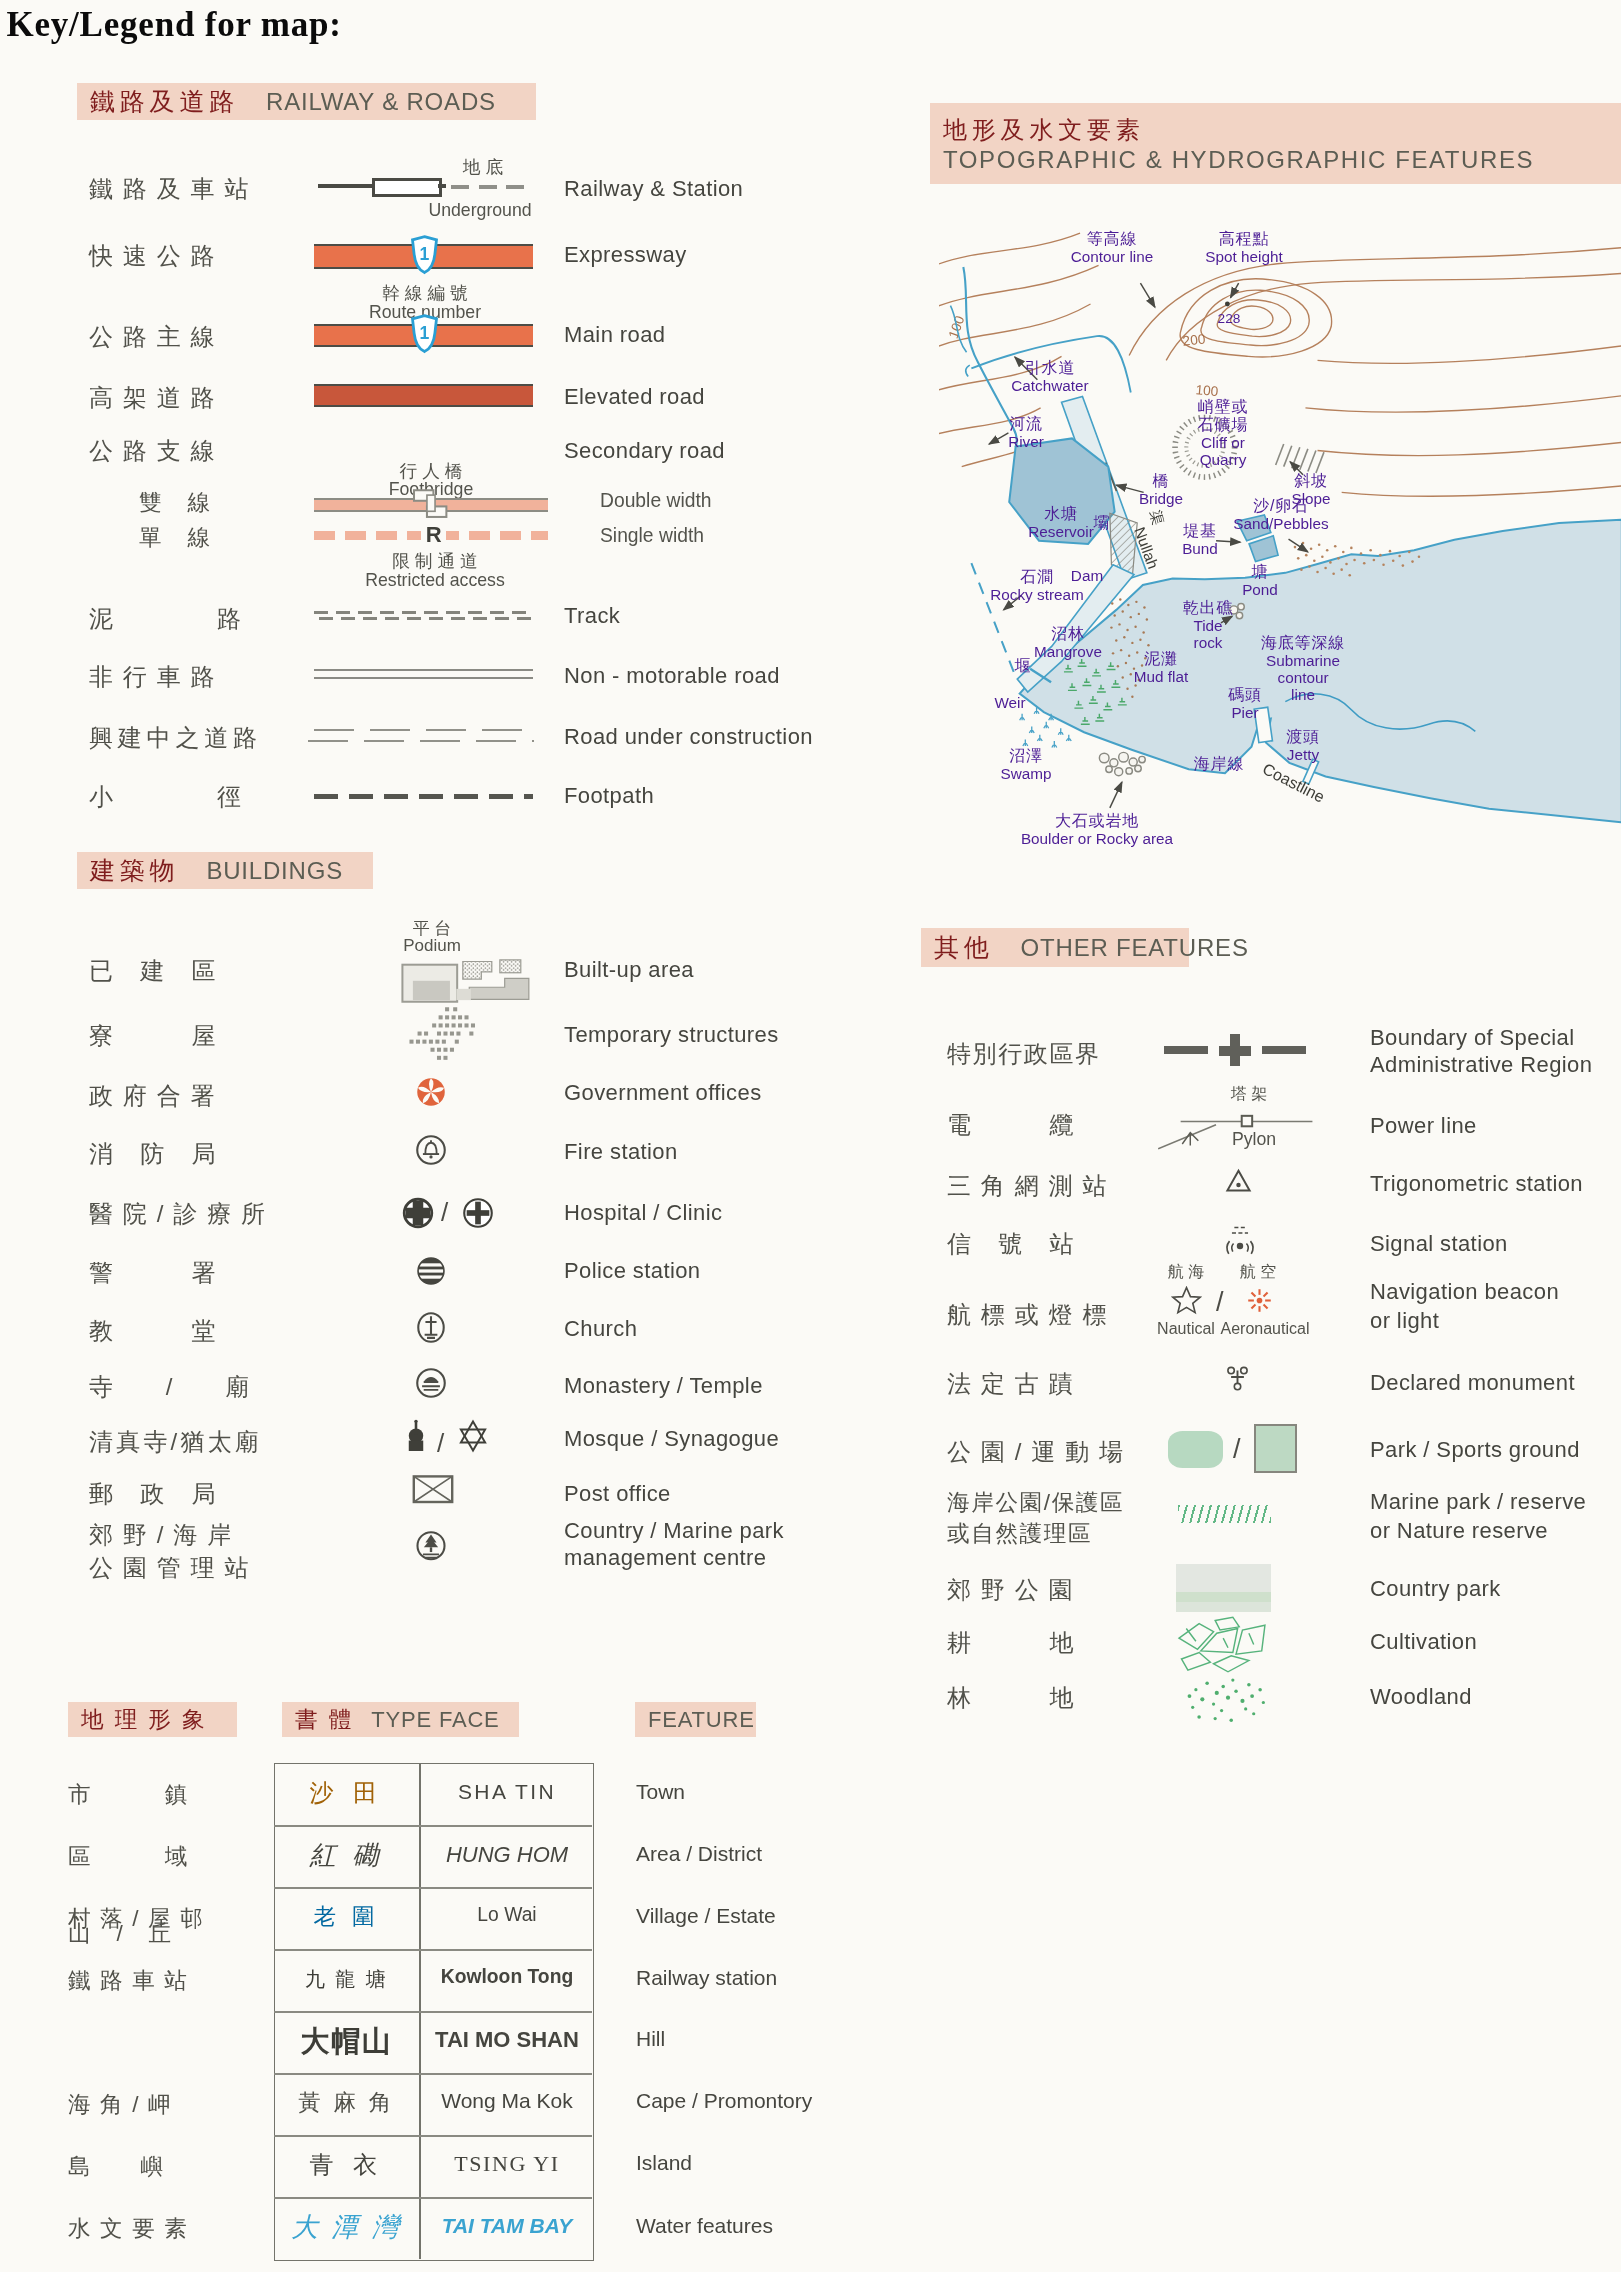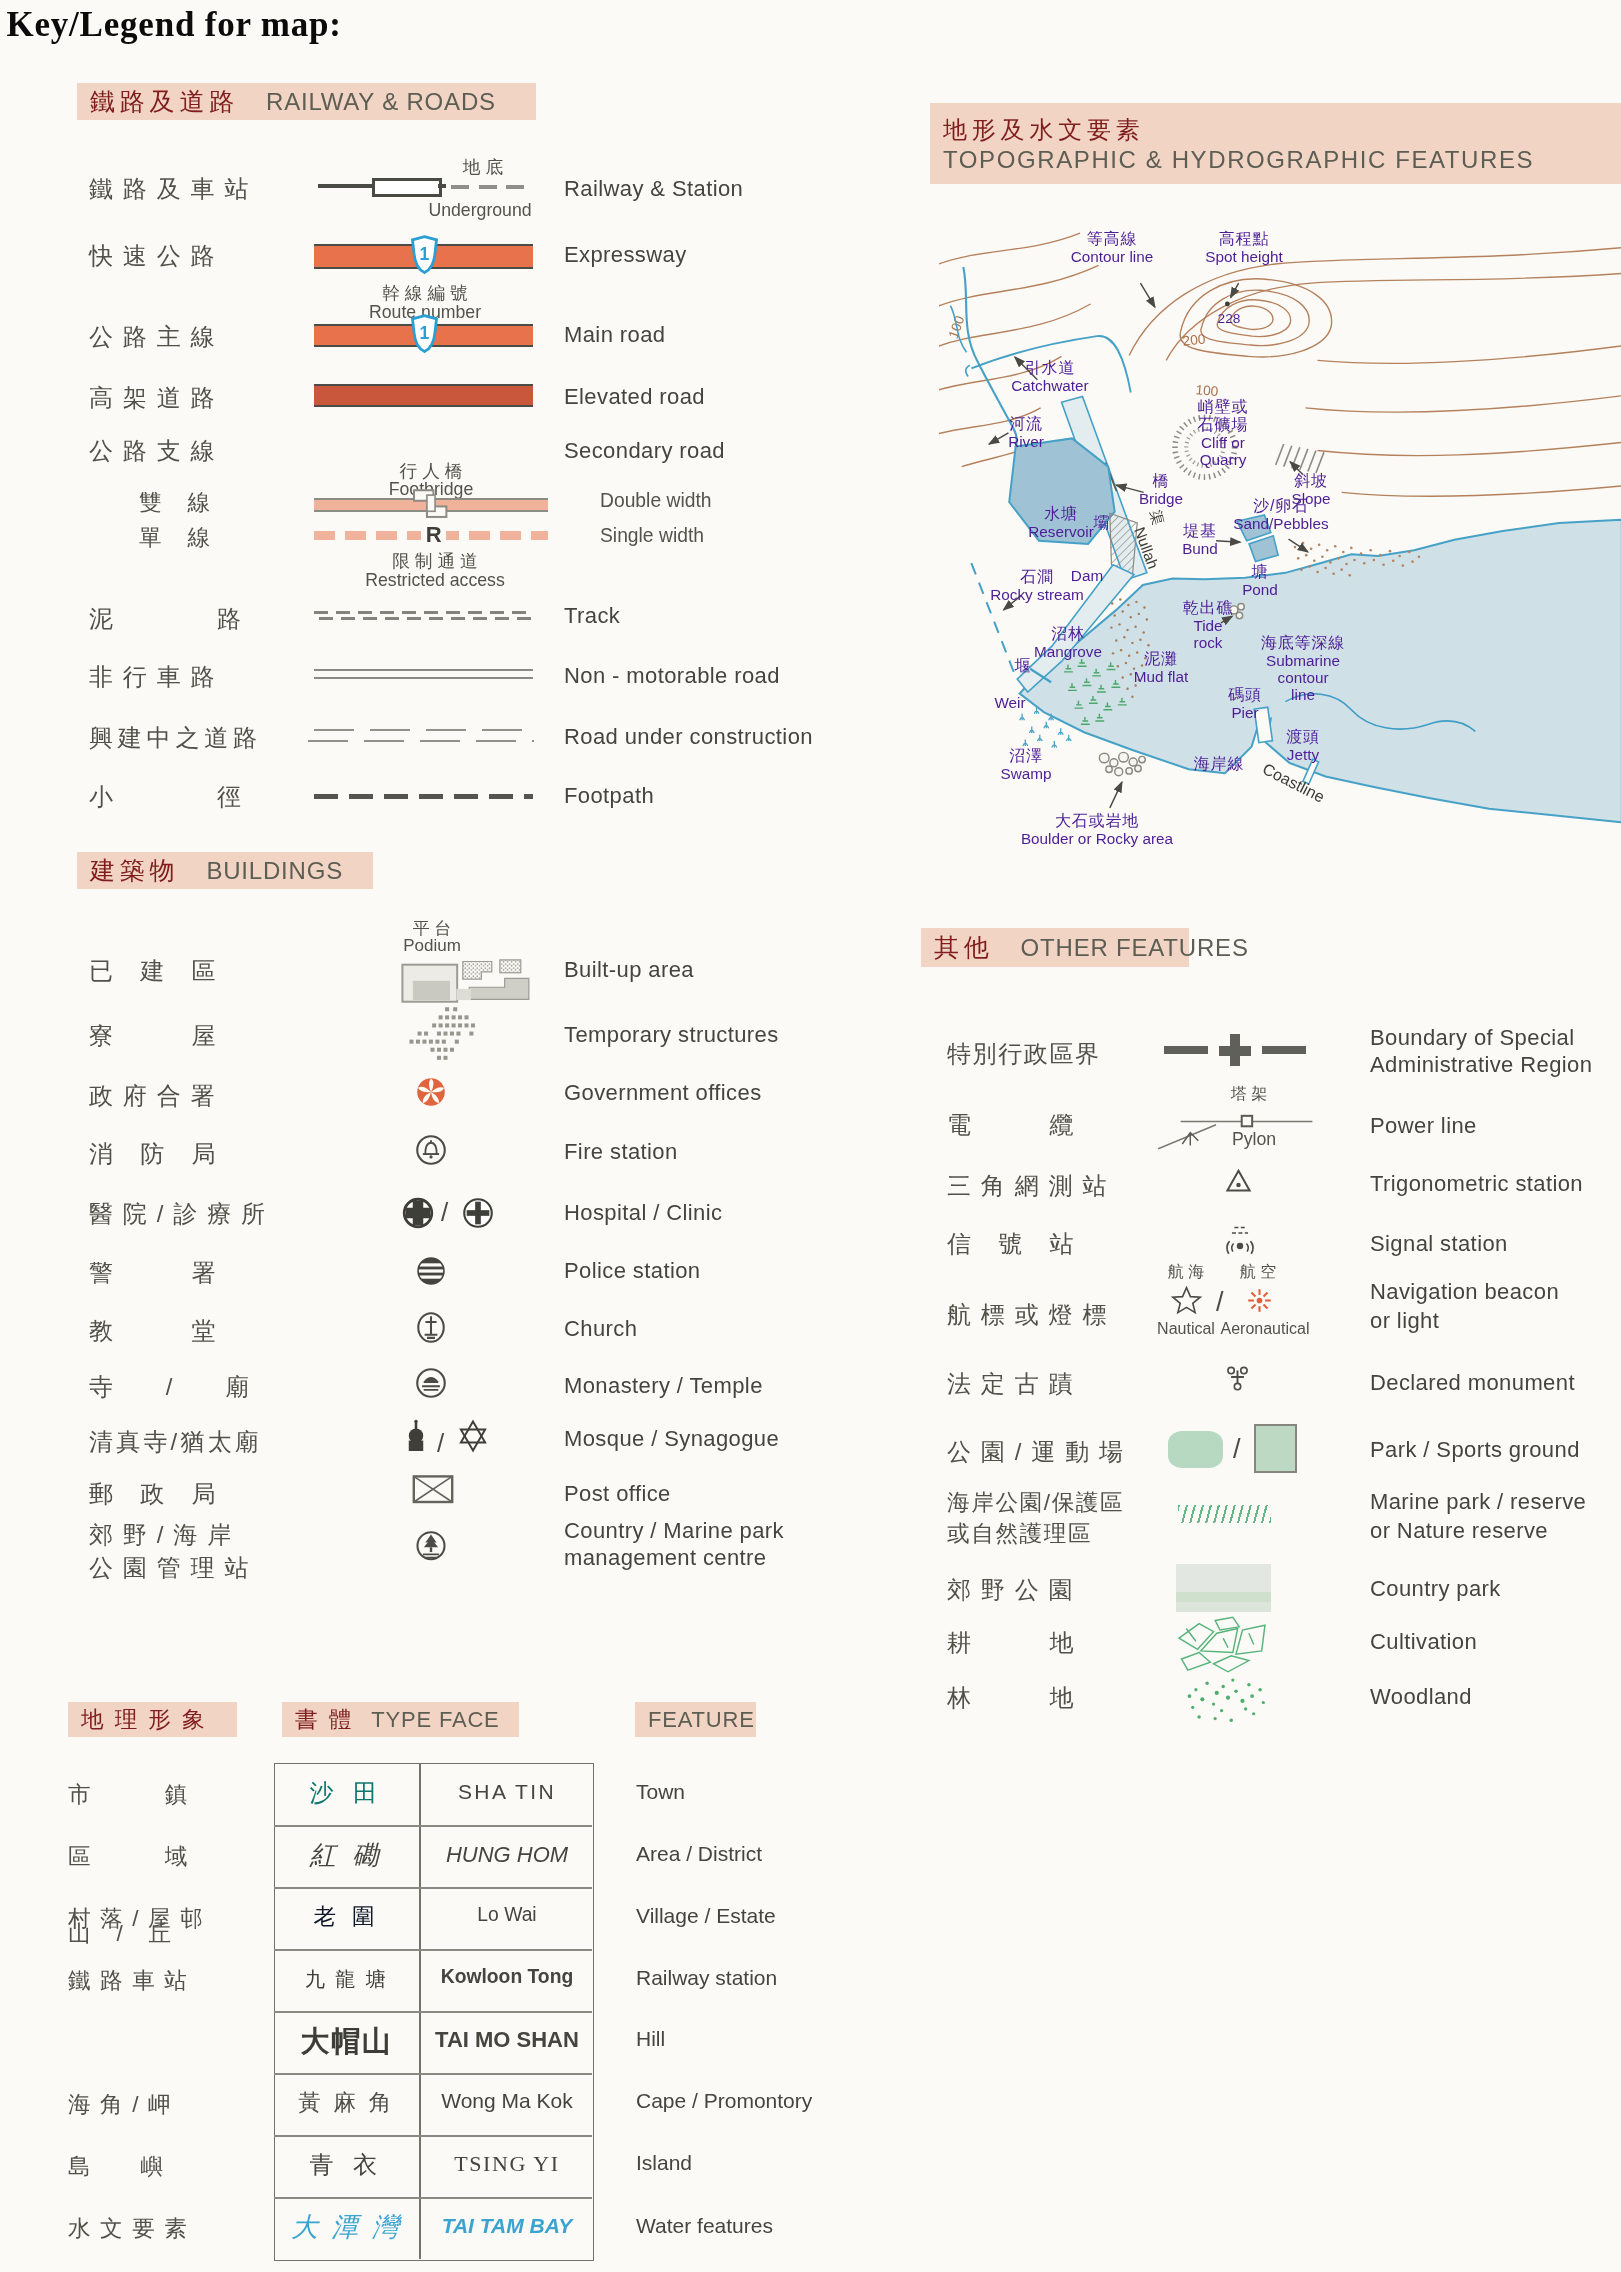--- a/index.html
+++ b/index.html
@@ -19,25 +19,25 @@
   
   .tlabel{position:absolute;text-align:center;transform:translateX(-50%);color:#4c1d95;line-height:1.12;white-space:nowrap;}
   .tzh{font-size:16px;letter-spacing:0.8px;}
   .ten{font-size:15.3px;}
   .tnum{font-size:13.7px;}
   
   .cellzh{position:absolute;left:274px;width:145px;text-align:center;white-space:nowrap;}
   .cellen{position:absolute;left:421px;width:172px;text-align:center;white-space:nowrap;}
   .cat{position:absolute;left:68px;font-size:22.6px;color:#51514a;letter-spacing:1.6px;white-space:nowrap;}
   .feat{position:absolute;left:636px;font-size:21px;color:#45453f;white-space:nowrap;}
-  .s-town-zh{font-size:24px;color:#0f766e;letter-spacing:6.4px;}
+  .s-town-zh{font-size:24px;color:#a16207;letter-spacing:6.4px;}
   .s-town-en{font-size:21px;letter-spacing:2.4px;}
   .s-district-zh{font-size:26px;font-style:italic;color:#45453f;letter-spacing:4.8px;}
   .s-district-en{font-size:22px;font-style:italic;}
-  .s-village-zh{font-size:22.6px;color:#0f172a;letter-spacing:4.8px;}
+  .s-village-zh{font-size:22.6px;color:#0369a1;letter-spacing:4.8px;}
   .s-village-en{font-size:19.3px;}
   .s-station-zh{font-size:20px;color:#3d3d37;letter-spacing:2.4px;}
   .s-station-en{font-size:19.3px;font-weight:bold;}
   .s-hill-zh{font-size:29px;font-weight:bold;color:#3d3d37;letter-spacing:1.6px;}
   .s-hill-en{font-size:22px;font-weight:bold;}
   .s-cape-zh{font-size:22.6px;color:#51514a;letter-spacing:3.2px;}
   .s-cape-en{font-size:21px;}
   .s-island-zh{font-size:24px;color:#45453f;letter-spacing:6.4px;}
   .s-island-en{font-size:22px;font-family:"Liberation Serif",serif;letter-spacing:1.6px;}
   .s-water-zh{font-size:26.6px;font-style:italic;color:#3aa3d0;letter-spacing:3.2px;}

